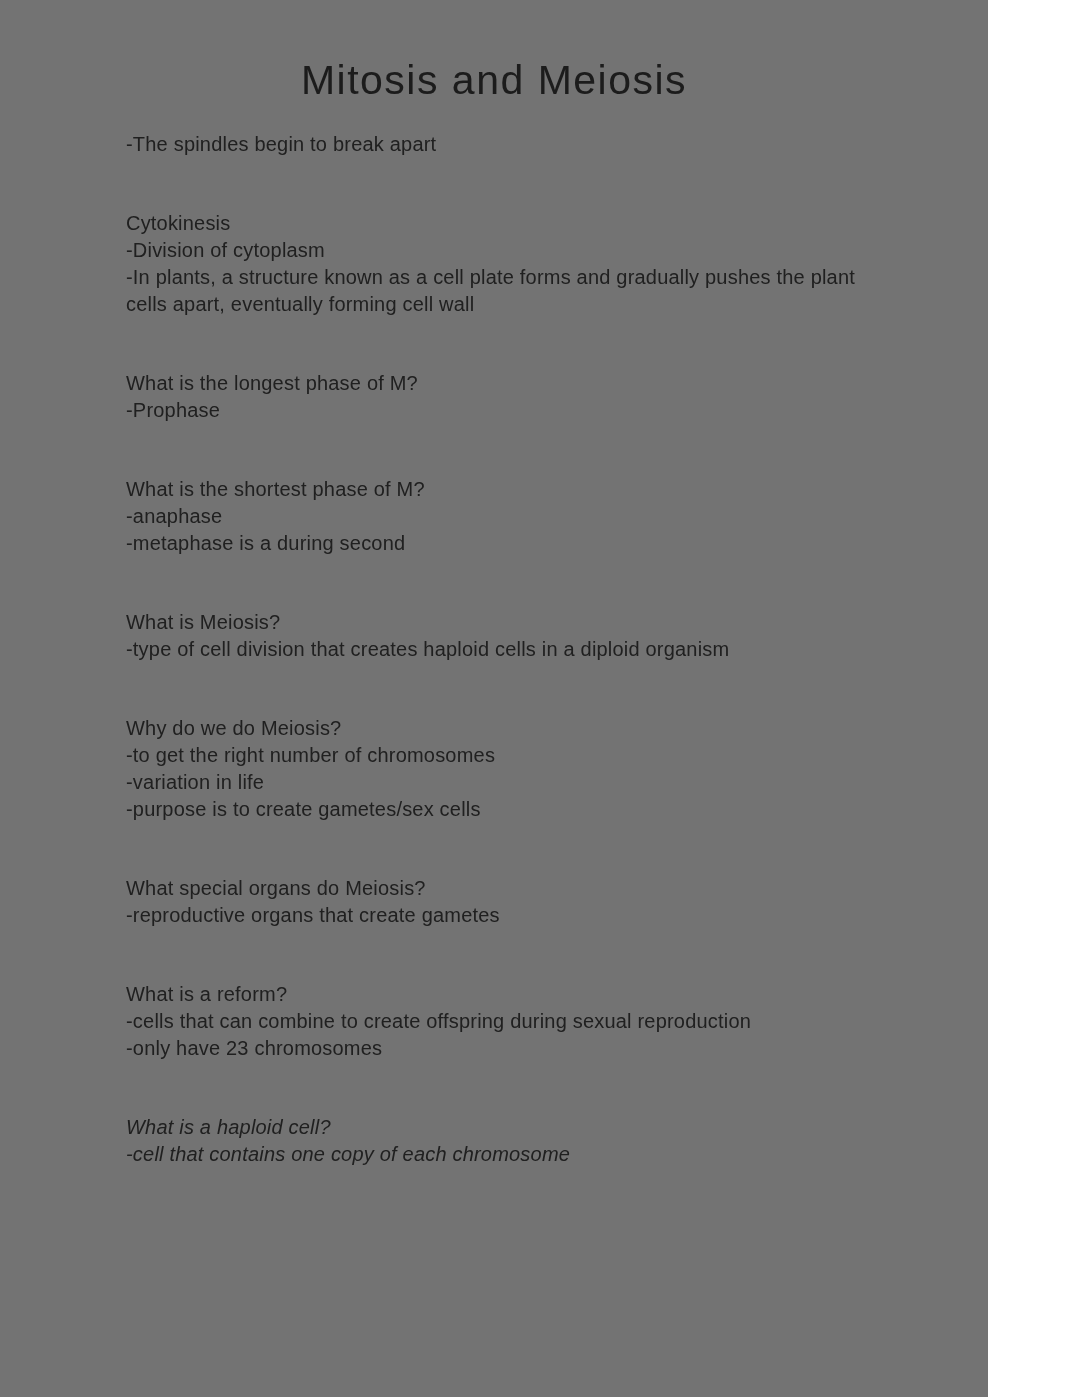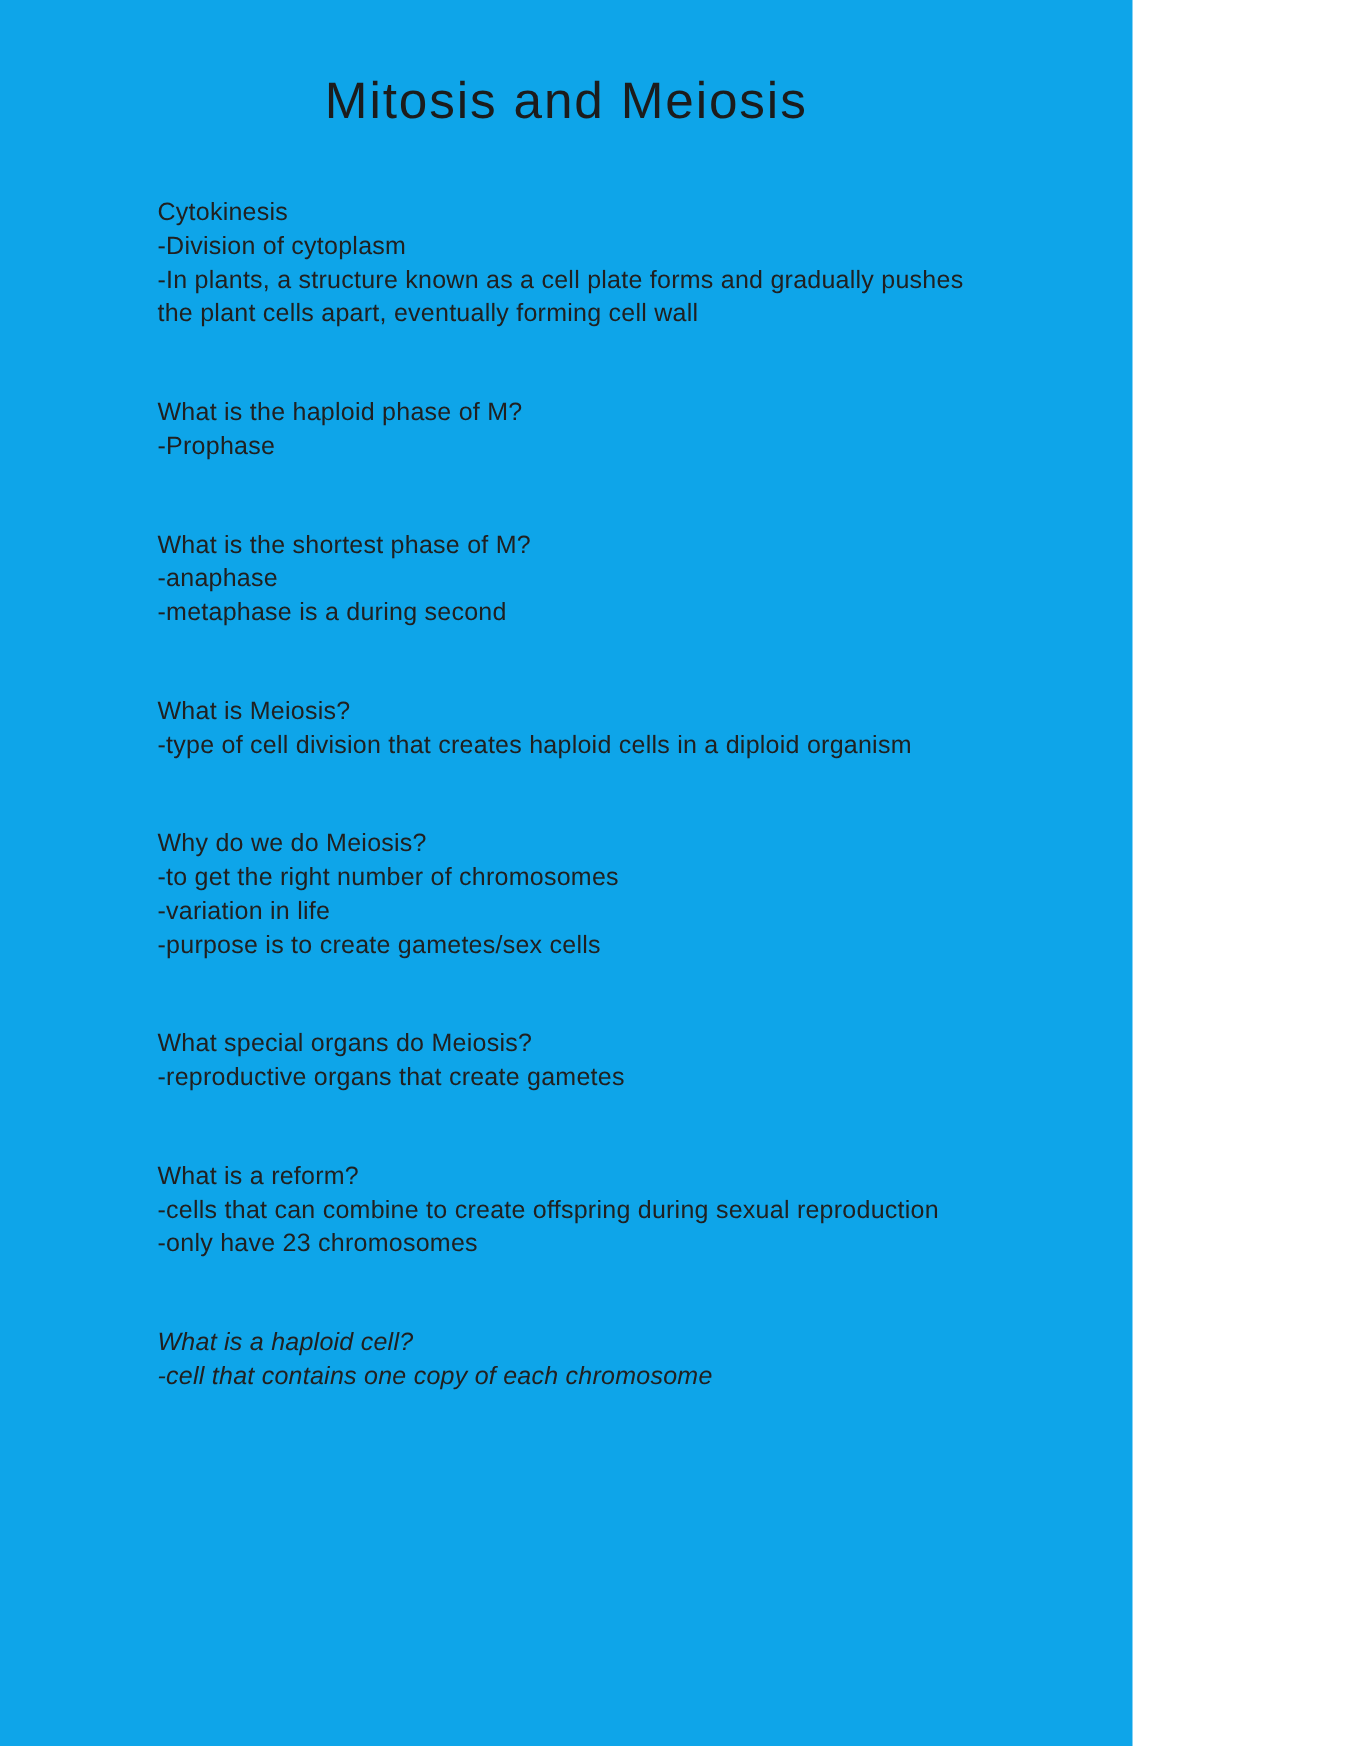--- a/index.html
+++ b/index.html
@@ -9,24 +9,24 @@
   }
   body {
     width: 1080px;
     min-height: 1397px;
     font-family: "Liberation Sans", sans-serif;
     color: #1f1f1f;
     -webkit-font-smoothing: antialiased;
   }
   .page {
     box-sizing: border-box;
-    width: 906px;
+    width: 988px;
     min-height: 1397px;
     padding: 56px 126px 68px 126px;
-    background: #0ea5e9;
+    background: #737373;
   }
   .doc-title {
     margin: 0 0 26px 0;
     font-size: 41px;
     font-weight: 500;
     letter-spacing: 1.5px;
     text-align: center;
     line-height: 1.2;
     color: #1c1c1c;
   }
@@ -47,30 +47,31 @@
   }
 </style>
 </head>
 <body>
 
 <div class="page">
 
   <h1 class="doc-title">Mitosis and Meiosis</h1>
 
   <div class="note-section">
+    <p class="note-line">-The spindles begin to break apart</p>
   </div>
 
   <div class="note-section">
     <p class="note-line">Cytokinesis</p>
     <p class="note-line">-Division of cytoplasm</p>
     <p class="note-line">-In plants, a structure known as a cell plate forms and gradually pushes the plant cells apart, eventually forming cell wall</p>
   </div>
 
   <div class="note-section">
-    <p class="note-line">What is the haploid phase of M?</p>
+    <p class="note-line">What is the longest phase of M?</p>
     <p class="note-line">-Prophase</p>
   </div>
 
   <div class="note-section">
     <p class="note-line">What is the shortest phase of M?</p>
     <p class="note-line">-anaphase</p>
     <p class="note-line">-metaphase is a during second</p>
   </div>
 
   <div class="note-section">

